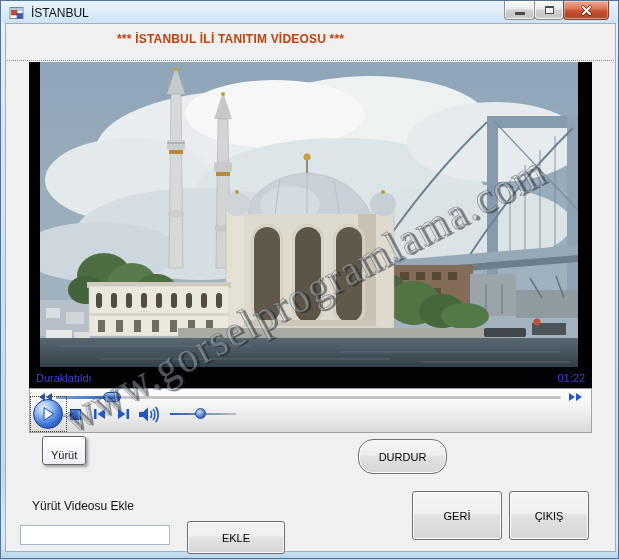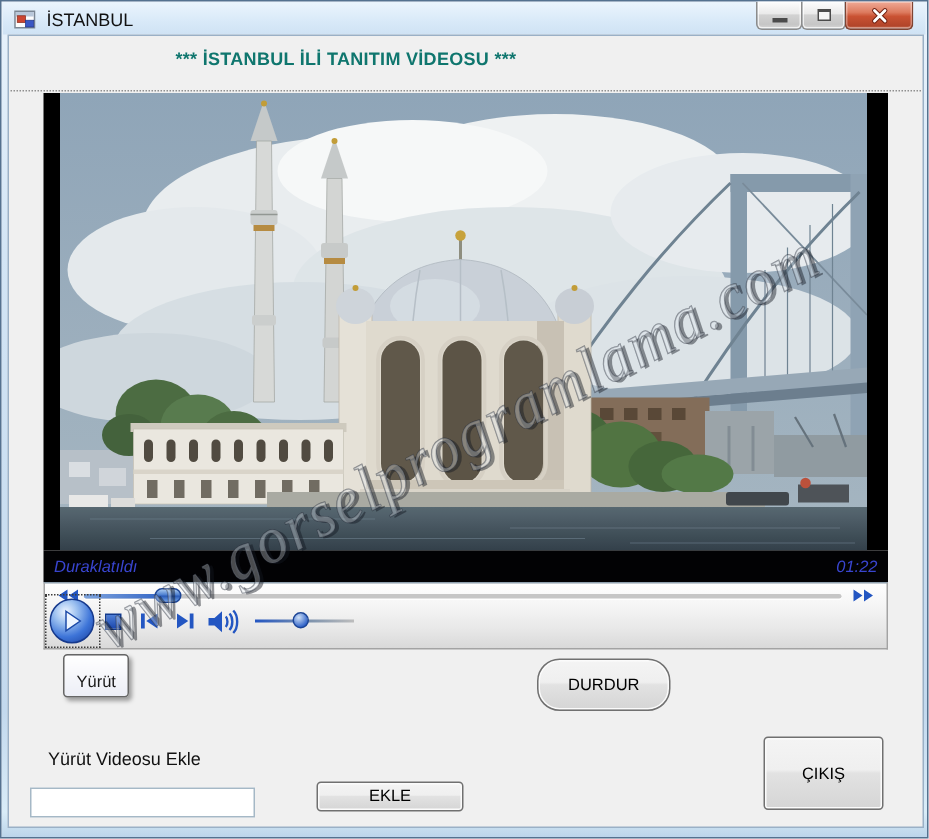--- a/index.html
+++ b/index.html
@@ -18,23 +18,23 @@
           box-shadow:inset 0 0 0 1px rgba(255,255,255,.7);}
   .winbtn.min{width:31px}.winbtn.max{width:30px}
   .winbtn.close{width:46px;background:linear-gradient(180deg,#f0ab97 0%,#dd7b5f 40%,#ca5233 55%,#b2452a 90%,#c8735a 100%);
           border-color:#7e4433;box-shadow:inset 0 0 0 1px rgba(255,255,255,.35);}
   .glyph-min{width:10px;height:3px;background:#4b4b4b;margin-top:7px;}
   .glyph-max{width:9px;height:8px;border:1px solid #4b4b4b;border-top:2px solid #4b4b4b;box-sizing:border-box;background:#f5f5f5;}
   
   .client{position:absolute;left:4px;top:22px;width:609px;height:527px;background:#f0f0f0;
           border:1px solid #9ab0c6;box-sizing:content-box;}
   .divider{position:absolute;left:1px;top:36px;width:607px;border-top:1px dotted #8f8f8f;height:0;}
-  .page-title{position:absolute;left:111px;top:8px;font-size:12px;font-weight:600;color:#0f766e;letter-spacing:.2px;}
-  
-  .wmp{position:absolute;left:23px;top:38px;width:563px;height:371px;font-style:italic;}
+  .page-title{position:absolute;left:111px;top:8px;font-size:12px;font-weight:600;color:#c2410c;letter-spacing:.2px;}
+  
+  .wmp{position:absolute;left:23px;top:38px;width:563px;height:371px;}
   .video-area{position:absolute;left:0;top:0;width:563px;height:305px;background:#000;}
   .scene{position:absolute;left:11px;top:0;width:538px;height:305px;display:block;}
   .statusbar{position:absolute;left:0;top:305px;width:563px;height:21px;background:#020204;
              display:flex;align-items:center;justify-content:space-between;box-sizing:border-box;padding:0 7px;}
   .status-text,.time-text{font-size:11px;color:#3945cf;}
   .watermark{position:absolute;left:0;top:0;width:563px;height:371px;pointer-events:none;z-index:6;}
   .watermark text{font-family:"Liberation Serif",serif;font-size:44px;letter-spacing:2px;text-anchor:middle;}
   .wm-shadow{fill:rgba(18,22,32,.45);}
   .wm-light{fill:rgba(228,233,238,.32);stroke:rgba(40,46,58,.5);stroke-width:.9;paint-order:stroke;}
   .ctrlbar{position:absolute;left:0;top:326px;width:563px;height:45px;box-sizing:border-box;
@@ -62,21 +62,21 @@
            box-shadow:2px 2px 3px rgba(0,0,0,.35);z-index:9;}
   
   .btn{position:absolute;display:flex;align-items:center;justify-content:center;font-size:11px;color:#000;
        border:1px solid #707070;border-radius:3px;box-sizing:border-box;cursor:pointer;
        background:linear-gradient(180deg,#f4f4f4 0%,#efefef 45%,#e2e2e2 50%,#d5d5d5 100%);
        box-shadow:inset 0 0 0 1px #fbfbfb;}
   .btn-oynat{left:251px;top:415px;width:88px;height:35px;}
   .btn-durdur{left:352px;top:415px;width:89px;height:35px;border-radius:15px;}
   .btn-geri{left:406px;top:467px;width:90px;height:49px;}
   .btn-cikis{left:503px;top:467px;width:80px;height:49px;}
-  .btn-ekle{left:181px;top:497px;width:98px;height:20px;margin-left:24px;}
+  .btn-ekle{left:181px;top:497px;width:98px;height:33px;}
   .ilce-label{position:absolute;left:26px;top:475px;font-size:12px;color:#111;}
   .ilce-input{position:absolute;left:14px;top:501px;width:150px;height:20px;border:1px solid #a5b8c6;
               box-sizing:border-box;background:#fff;font-size:12px;padding:0 4px;outline:none;}
 </style>
 </head>
 <body>
 
 <div class="window">
 
   <div class="titlebar">
@@ -321,15 +321,16 @@
     </div>
 
     <div class="tooltip">Yürüt</div>
 
     <button class="btn btn-durdur">DURDUR</button>
 
     <div class="ilce-label">Yürüt Videosu Ekle</div>
     <input class="ilce-input" type="text" value="" style="">
     <button class="btn btn-ekle">EKLE</button>
 
+    <button class="btn btn-geri">GERİ</button>
     <button class="btn btn-cikis">ÇIKIŞ</button>
   </div>
 </div>
 
 </body></html>

